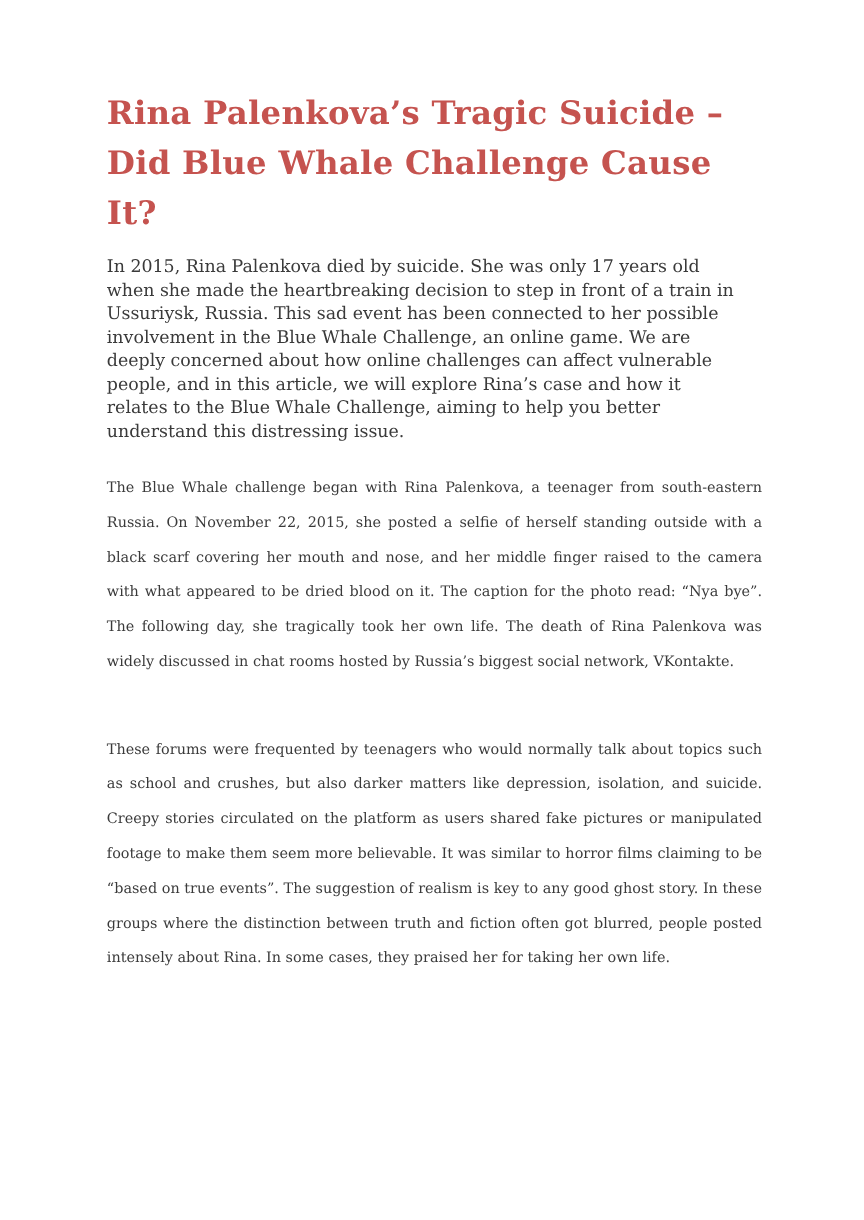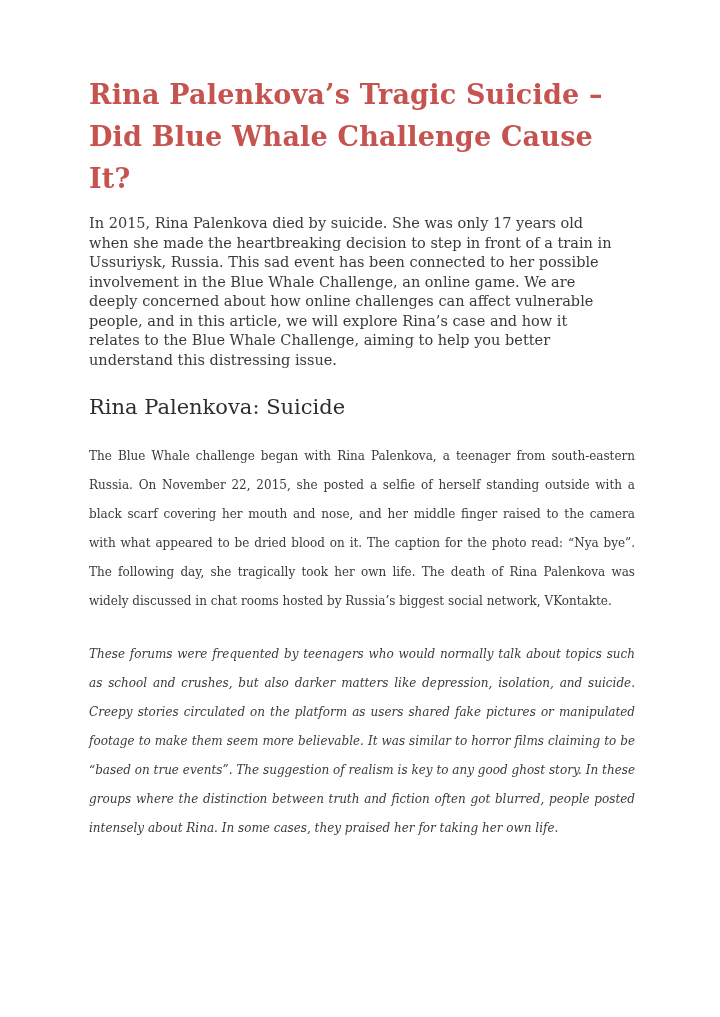--- a/index.html
+++ b/index.html
@@ -48,28 +48,26 @@
   }
   .body-para {
     font-family: "DejaVu Serif", "Liberation Serif", serif;
     font-size: 12px;
     line-height: 29px;
     color: var(--body_text, #3a3a3a);
     text-align: justify;
     margin: 22px 0 0 0;
   }
   .body-para.second {
-    margin-top: 24px;
-    font-style: italic;
+    margin-top: 44px;
   }
 </style>
 </head>
 <body>
 
 <div class="page">
   <article class="article">
     <h1 class="title">Rina Palenkova’s Tragic Suicide – Did Blue Whale Challenge Cause It?</h1>
     <p class="intro">In 2015, Rina Palenkova died by suicide. She was only 17 years old when she made the heartbreaking decision to step in front of a train in Ussuriysk, Russia. This sad event has been connected to her possible involvement in the Blue Whale Challenge, an online game. We are deeply concerned about how online challenges can affect vulnerable people, and in this article, we will explore Rina’s case and how it relates to the Blue Whale Challenge, aiming to help you better understand this distressing issue.</p>
-    <h2 class="section-heading">Rina Palenkova: Suicide</h2>
     <p class="body-para">The Blue Whale challenge began with Rina Palenkova, a teenager from south-eastern Russia. On November 22, 2015, she posted a selfie of herself standing outside with a black scarf covering her mouth and nose, and her middle finger raised to the camera with what appeared to be dried blood on it. The caption for the photo read: “Nya bye”. The following day, she tragically took her own life. The death of Rina Palenkova was widely discussed in chat rooms hosted by Russia’s biggest social network, VKontakte.</p>
     <p class="body-para second">These forums were frequented by teenagers who would normally talk about topics such as school and crushes, but also darker matters like depression, isolation, and suicide. Creepy stories circulated on the platform as users shared fake pictures or manipulated footage to make them seem more believable. It was similar to horror films claiming to be “based on true events”. The suggestion of realism is key to any good ghost story. In these groups where the distinction between truth and fiction often got blurred, people posted intensely about Rina. In some cases, they praised her for taking her own life.</p>
   </article>
 </div>
 
 </body></html>

